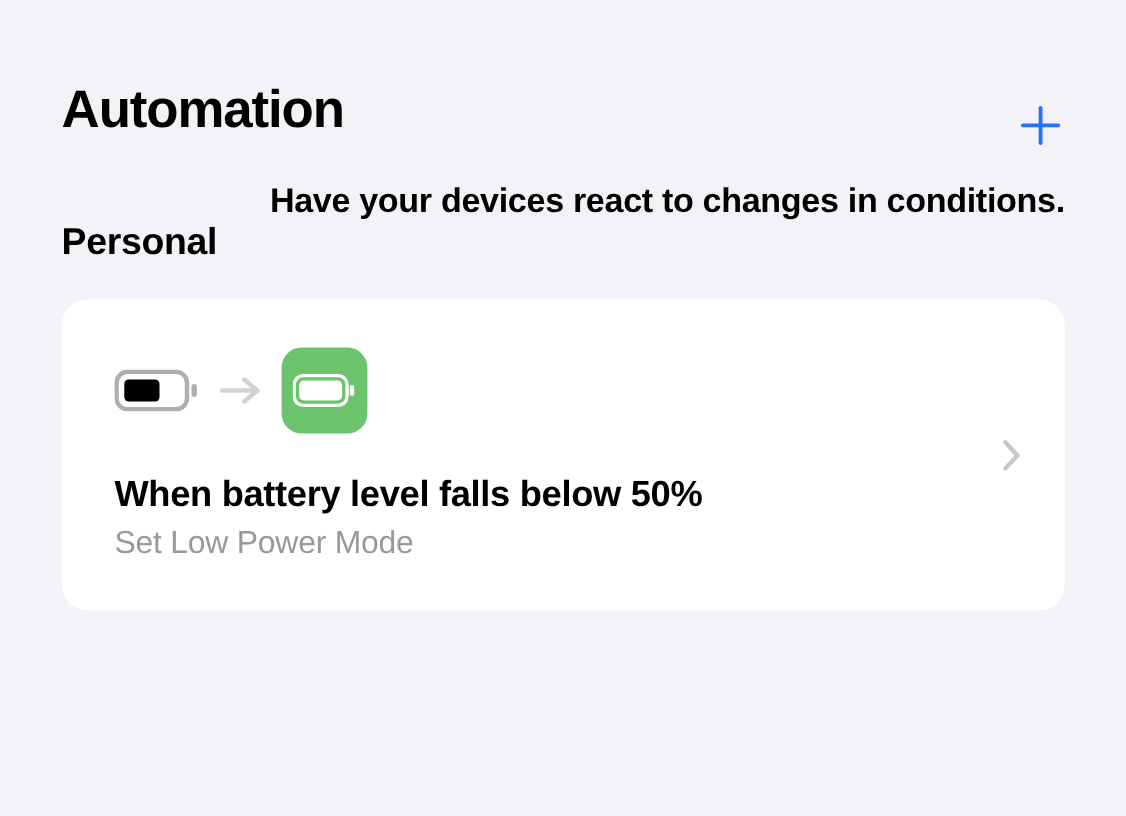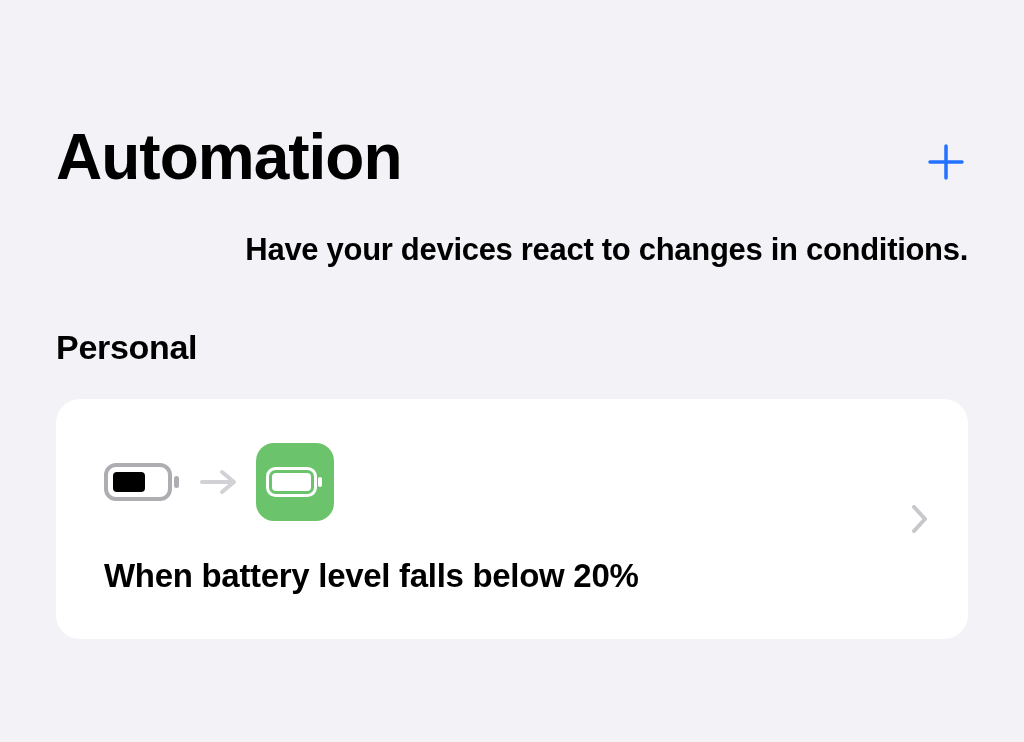--- a/index.html
+++ b/index.html
@@ -26,39 +26,38 @@
       height: 44px;
       display: flex;
       align-items: center;
       justify-content: center;
       cursor: pointer;
     }
     .add-button svg {
       stroke: #2471ff;
     }
     .page-title {
-      font-size: 64px;
+      font-size: 48px;
       font-weight: 800;
       color: #000;
-      margin-top: 120px;
+      margin-top: 72px;
       letter-spacing: -1px;
     }
     .subtitle {
       font-size: 31px;
       font-weight: 600;
       color: #000;
       margin-top: 38px;
       letter-spacing: -0.3px;
       text-align: right;
     }
     .section-header {
       font-size: 34px;
       font-weight: 700;
       color: #000;
-      margin-top: 60px;
       letter-spacing: -0.3px;
     }
     .card {
       background-color: #ffffff;
       border-radius: 24px;
       margin-top: 32px;
       padding: 44px 48px 44px 48px;
       display: flex;
       align-items: center;
       cursor: pointer;
@@ -152,21 +151,22 @@
           </svg>
         </div>
         <div class="green-app-icon">
           <svg width="58" height="30" viewBox="0 0 58 30">
             <rect x="1.5" y="1.5" width="48" height="27" rx="8" ry="8" fill="none" stroke="#ffffff" stroke-width="3"></rect>
             <rect x="6" y="6" width="39" height="18" rx="4" ry="4" fill="#ffffff"></rect>
             <rect x="52" y="10" width="4" height="10" rx="2" ry="2" fill="#ffffff"></rect>
           </svg>
         </div>
       </div>
-      <div class="card-title">When battery level falls below 20%</div>
+      <div class="card-title">When battery level falls below 50%</div>
+      <div class="card-subtitle">Set Low Power Mode</div>
     </div>
     <div class="chevron">
       <svg width="16" height="28" viewBox="0 0 16 28">
         <polyline points="2,2 13,14 2,26" fill="none" stroke="#c8c8cc" stroke-width="4" stroke-linecap="round" stroke-linejoin="round"></polyline>
       </svg>
     </div>
   </div>
 </div>
 
 </body></html>

